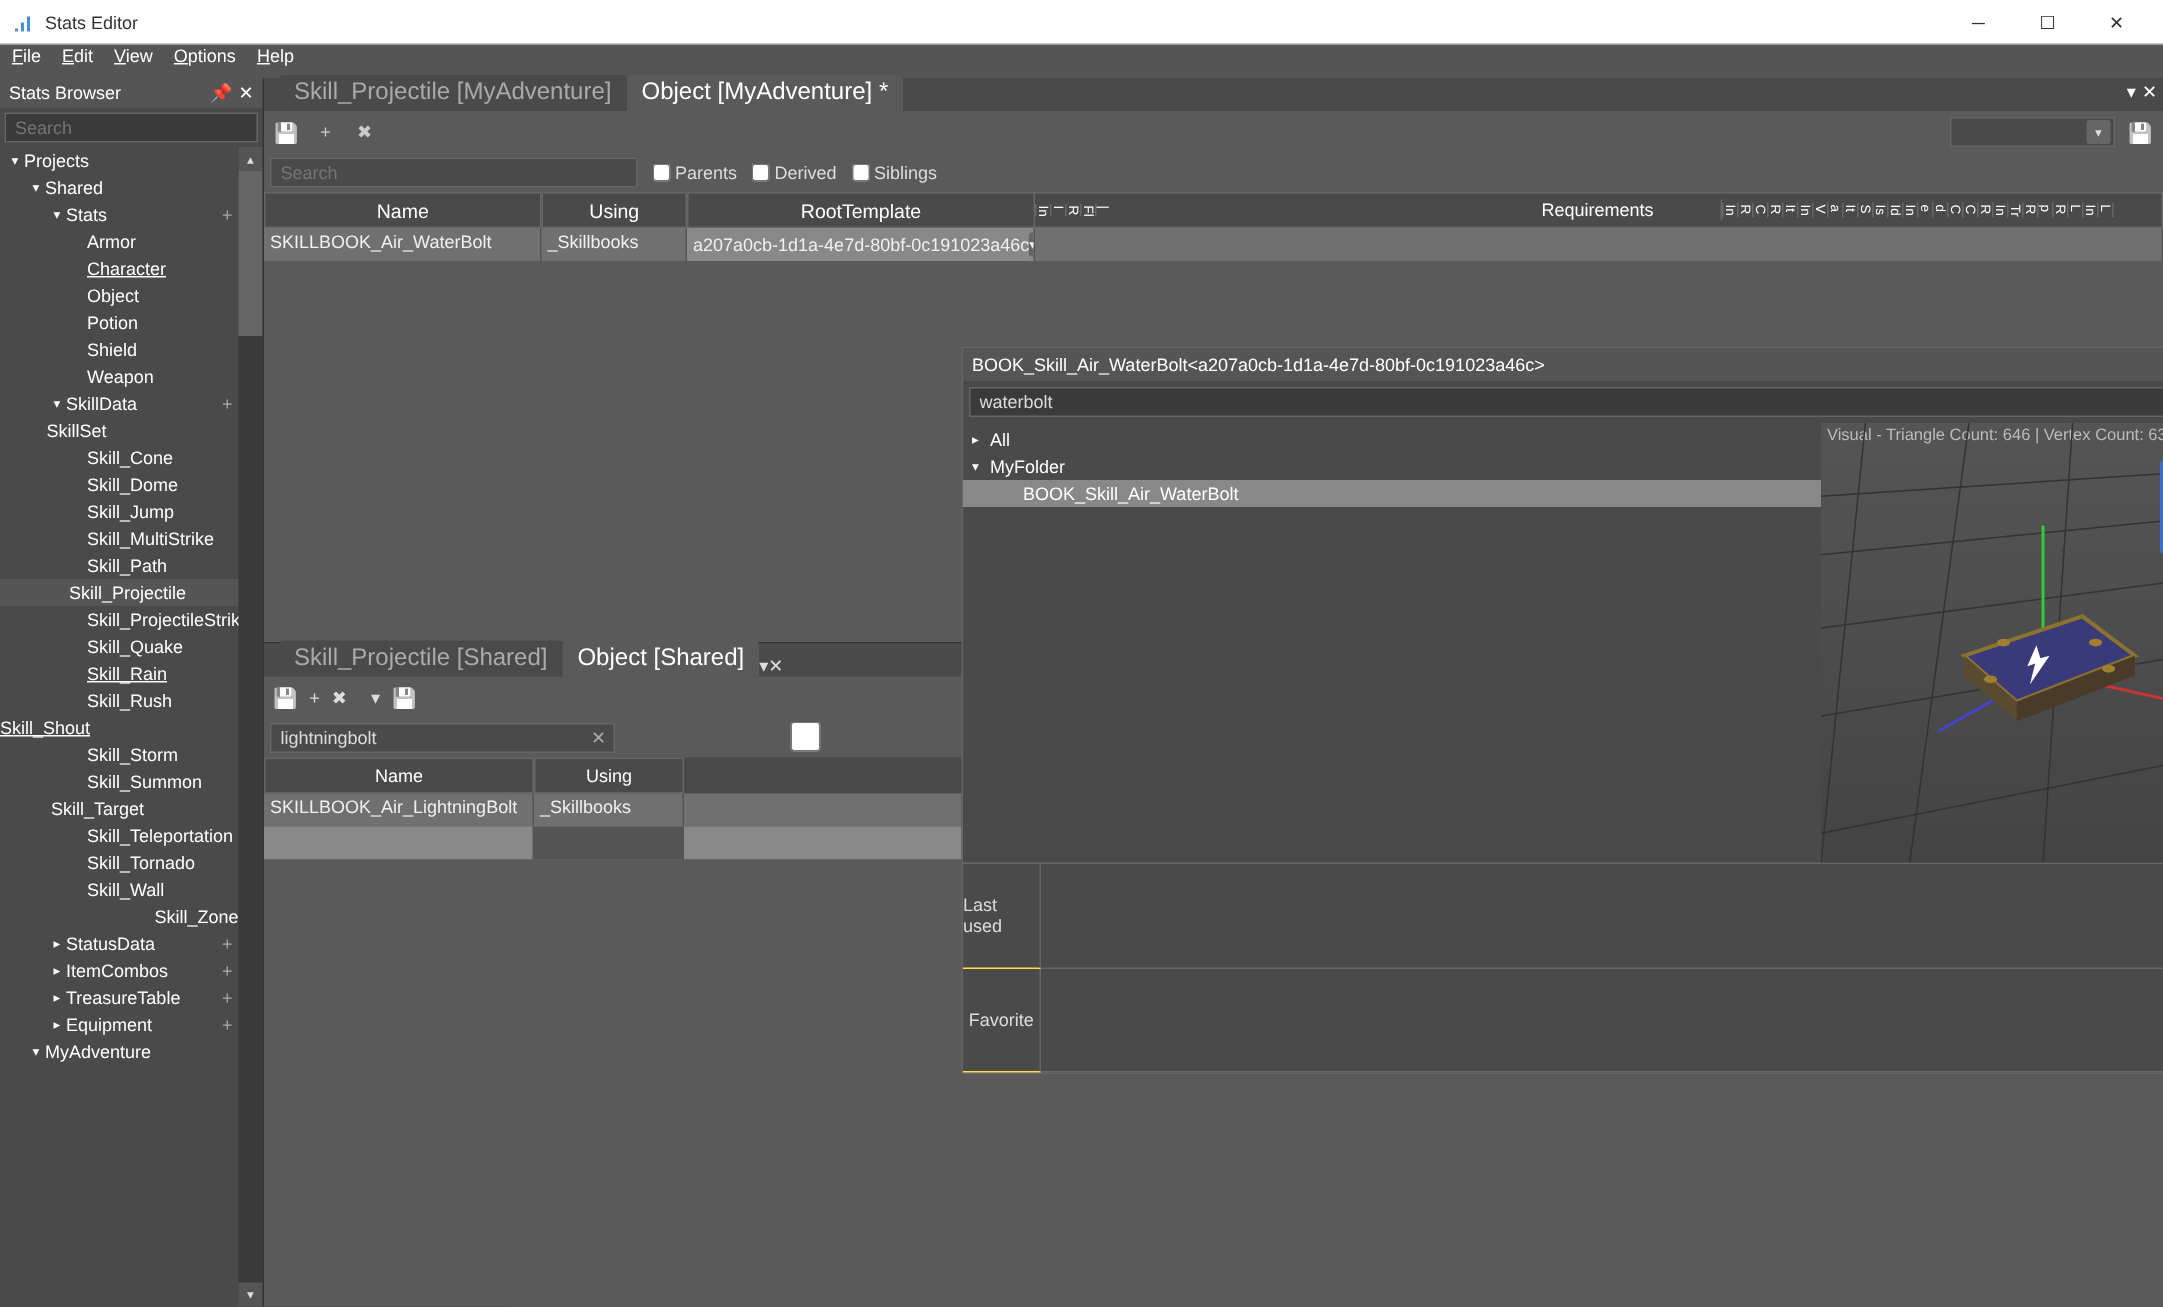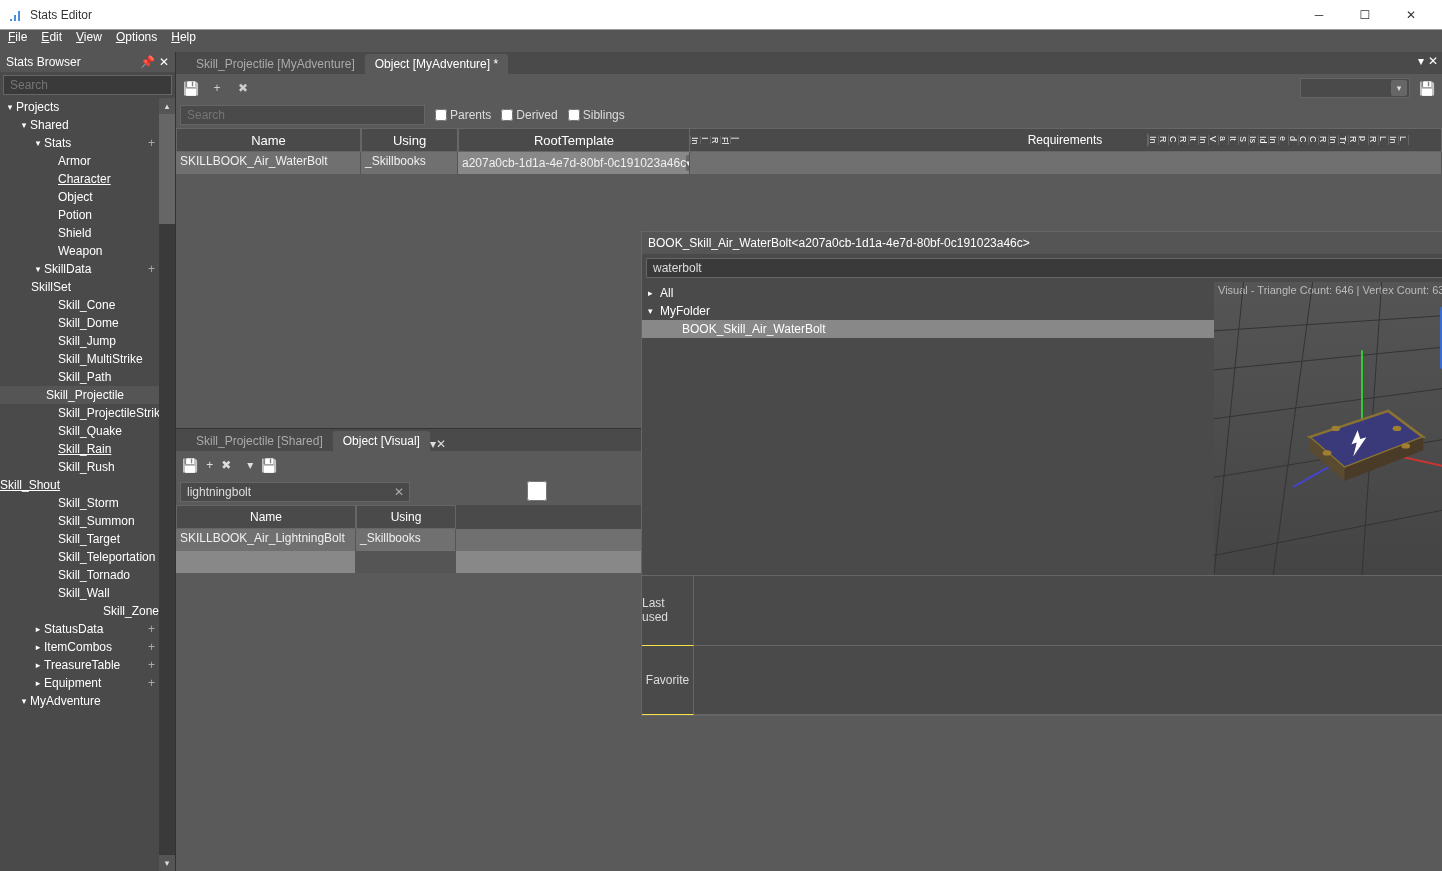--- a/index.html
+++ b/index.html
@@ -22,21 +22,21 @@
 .tree-scroll { position: absolute; right: 0; top: 0; bottom: 0; width: 16px; background: #3a3a3a; }
 .tree-thumb { position: absolute; right: 0; top: 0; width: 16px; height: 110px; background: #666; }
 .tree-arrows { position: absolute; right: 0; width: 16px; height: 16px; background: #555; display: flex; align-items: center; justify-content: center; font-size: 9px;}
 .tnode { padding: 2px 0 2px 4px; display: flex; align-items: center; white-space: nowrap; cursor: default; color: #fff;}
 .tnode .arrow { width: 12px; display: inline-block; text-align: center; font-size: 9px; }
 .tnode .add { margin-left: auto; margin-right: 4px; color: #aaa; }
 .tnode.sel { background: #555; }
 .tleaf { padding: 2px 0 2px 0; display: block; color: #fff;}
 .content { flex: 1; display: flex; flex-direction: column; background: #5a5a5a; position: relative;}
 .tabs { height: 22px; display: flex; align-items: flex-end; background: #4a4a4a; gap: 0; padding-left: 10px; position: relative; }
-.tab { padding: 3px 10px; background: #4a4a4a; color: #aaa; border-top-left-radius: 3px; border-top-right-radius: 3px; font-size: 12px; display: flex; align-items: center; gap: 4px;}
+.tab { padding: 3px 10px; background: #4a4a4a; color: #aaa; border-top-left-radius: 3px; border-top-right-radius: 3px; font-size: 16px; display: flex; align-items: center; gap: 4px;}
 .tab.active { background: #5a5a5a; color: #fff; }
 .tabs .tab-btns { position: absolute; right: 4px; top: 2px; display: flex; gap: 4px; color: #fff;}
 .toolbar { background: #5a5a5a; height: 28px; display: flex; align-items: center; padding: 0 6px; gap: 8px; }
 .toolbar .tbtn { width: 18px; height: 18px; display: flex; align-items: center; justify-content: center; color: #ccc; }
 .toolbar .spacer { flex: 1; }
 .toolbar .drop { width: 110px; height: 20px; background: #4a4a4a; border: 1px solid #666; display:flex; align-items:center; justify-content:flex-end; padding:0 2px;}
 .toolbar .drop .v { width: 16px; height: 16px; background: #666; border-radius:2px; display:flex;align-items:center;justify-content:center;font-size:9px;}
 .searchrow { background: #5a5a5a; height: 26px; display: flex; align-items: center; padding: 0 4px; gap: 10px; }
 .searchrow input.srch { width: 245px; background: #4a4a4a; border: 1px solid #666; color: #aaa; padding: 2px 6px; height: 20px; outline: none; }
 .searchrow label { display: flex; align-items: center; gap: 3px; color: #ddd; }
@@ -165,21 +165,21 @@
       <div class="tnode sel" style="padding-left:46px;">
             <span>Skill_Projectile</span>
           </div>
       <div class="tleaf" style="padding-left:58px;">Skill_ProjectileStrike</div>
       <div class="tleaf" style="padding-left:58px;">Skill_Quake</div>
       <div class="tleaf" style="padding-left:58px;text-decoration:underline;">Skill_Rain</div>
       <div class="tleaf" style="padding-left:58px;">Skill_Rush</div>
       <div class="tleaf" style="text-decoration:underline;">Skill_Shout</div>
       <div class="tleaf" style="padding-left:58px;">Skill_Storm</div>
       <div class="tleaf" style="padding-left:58px;">Skill_Summon</div>
-      <div class="tleaf" style="padding-left:58px;">Skill_Target</div>
+      <div class="tleaf" style="padding-left:34px;">Skill_Target</div>
       <div class="tleaf" style="padding-left:58px;">Skill_Teleportation</div>
       <div class="tleaf" style="padding-left:58px;">Skill_Tornado</div>
       <div class="tleaf" style="padding-left:58px;">Skill_Wall</div>
       <div class="tleaf" style="padding-left:58px;text-align:right;">Skill_Zone</div>
       <div class="tnode" style="padding-left:32px;">
             <span class="arrow">▸</span>
             <span>StatusData</span>
             <span class="add">+</span>
           </div>
       <div class="tnode" style="padding-left:32px;">
@@ -298,21 +298,21 @@
             <div class="dd">▾</div>
           </div>
         <div class="cell c4"></div>
       </div>
       <div class="gridbody"></div>
     </div>
 
     <div class="lower">
       <div class="tabs2">
         <div class="tab">Skill_Projectile [Shared]</div>
-        <div class="tab active">Object [Visual]</div>
+        <div class="tab active">Object [Shared]</div>
         <div class="tab-btns" style="right:4px;"><span>▾</span><span>✕</span></div>
       </div>
       <div class="toolbar2">
         <div class="tbtn floppy"></div>
         <div class="tbtn">+</div>
         <div class="tbtn">✖</div>
         <div class="spacer"></div>
         <div class="drop">
             <div class="v">▾</div>
           </div>

